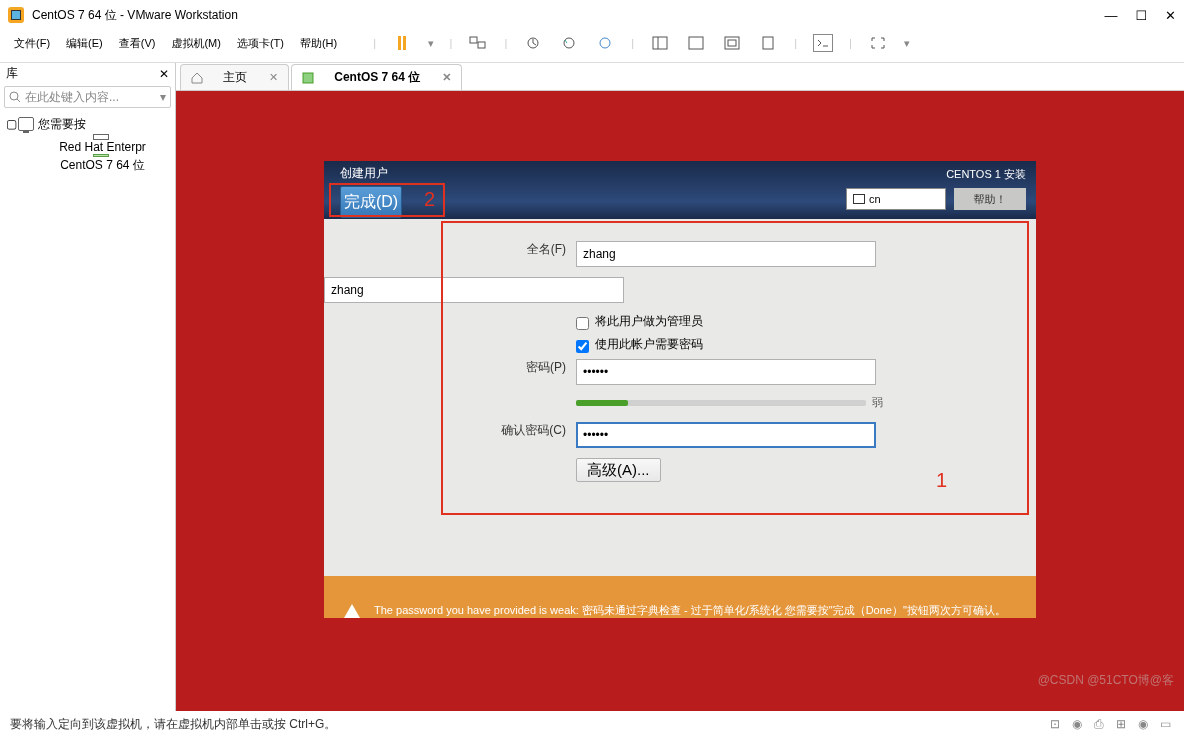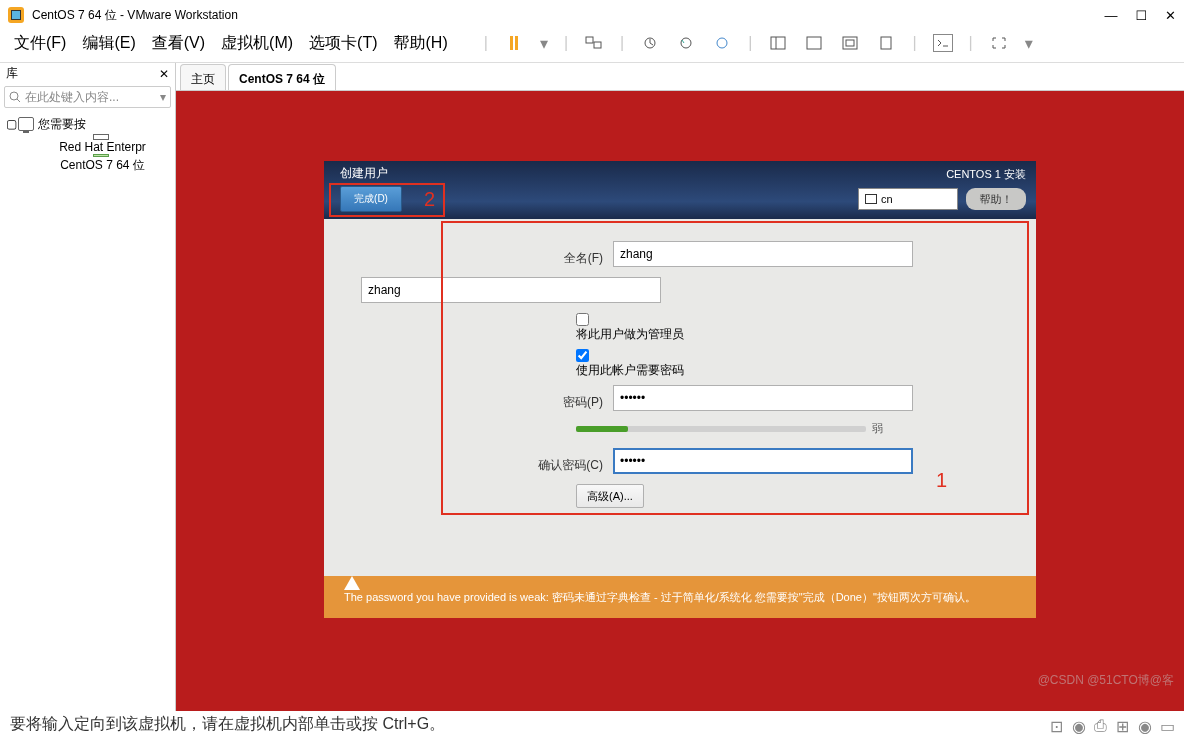--- a/index.html
+++ b/index.html
@@ -6,21 +6,21 @@
 body { background: #fff; width: 1184px; height: 746px; overflow: hidden; position: relative; }
 
 
 .titlebar { height: 30px; display: flex; align-items: center; padding: 0 8px; font-size: 12px; }
 .titlebar .vm-icon { width: 16px; height: 16px; background: #f5a623; border-radius: 3px; margin-right: 8px; position: relative; }
 .titlebar .vm-icon::after { content: ""; position: absolute; inset: 3px; border: 1px solid #333; background: #5bb3e0; }
 .window-controls { margin-left: auto; display: flex; gap: 18px; }
 .window-controls span { font-size: 13px; color: #000; cursor: pointer; }
 
 
-.menubar { height: 26px; display: flex; align-items: center; padding: 0 14px; font-size: 16px; gap: 16px; }
+.menubar { height: 26px; display: flex; align-items: center; padding: 0 14px; font-size: 11px; gap: 16px; }
 .menubar span { cursor: pointer; }
 .tb-btn { width: 20px; height: 18px; display: flex; align-items: center; justify-content: center; }
 .tb-btn.pause span { display: inline-block; width: 3px; height: 14px; background: #f5a623; margin: 0 1px; }
 
 hr.topline { border: none; border-top: 1px solid #ddd; margin-top: 6px; }
 
 
 .workspace { display: flex; height: 648px; }
 
 
@@ -37,67 +37,67 @@
 .tree-row .icon.monitor { border: 1px solid #666; border-radius: 2px; position: relative; }
 .tree-row .icon.monitor::after { content:""; position:absolute; bottom:-3px; left:4px; width:6px; height:2px; background:#666;}
 .tree-row .icon.vm { border: 1px solid #666; }
 .tree-row .icon.vm.play { border-color: #5a9e4a; background: linear-gradient(#d4f0c4,#a8db8c); }
 .sidebar .hscroll { height: 18px; overflow-x: scroll; }
 .sidebar .hscroll div { width: 300px; height: 1px; }
 
 
 .content { flex: 1; display: flex; flex-direction: column; background: #fff; }
 .tabs { height: 28px; display: flex; align-items: flex-end; padding-left: 4px; gap: 2px; border-bottom: 1px solid #ccc; }
-.tab { height: 26px; border: 1px solid #ccc; border-bottom: none; border-radius: 4px 4px 0 0; padding: 0 10px; display: flex; align-items: center; font-size: 12px; gap: 6px; background: #f7f7f7; cursor: pointer; flex-direction: column; }
+.tab { height: 26px; border: 1px solid #ccc; border-bottom: none; border-radius: 4px 4px 0 0; padding: 0 10px; display: flex; align-items: center; font-size: 12px; gap: 20px; background: #f7f7f7; cursor: pointer; }
 .tab.active { background: #fff; font-weight: 600; }
 .tab .ti { width: 12px; height: 12px; }
 .tab .close { font-size: 11px; color: #888; margin-left: 2px; }
 
 .vm-screen { flex: 1; background: #b91c1c; display: flex; justify-content: center; position: relative; }
 .installer { width: 712px; height: 457px; background: #e9e9e7; margin-top: 70px; position: relative; font-size: 12px; }
 .installer .hdr { height: 58px; background: linear-gradient(#1a2a4a, #2d4a7a 70%, #1a2a4a); color: #fff; display: flex; position: relative; }
 .installer .hdr .left { padding: 4px 0 0 16px; }
 .installer .hdr .title { font-size: 12px; }
-.installer .done-btn { margin-top: 4px; width: 62px; height: 26px; background: linear-gradient(#5a9ed8, #3577b8); border: 1px solid #2a5a8a; color: #fff; font-size: 10px; cursor: pointer; border-radius: 2px; }
+.installer .done-btn { margin-top: 4px; width: 62px; height: 32px; background: linear-gradient(#5a9ed8, #3577b8); border: 1px solid #2a5a8a; color: #fff; font-size: 16px; cursor: pointer; border-radius: 2px; }
 .installer .hdr .right { margin-left: auto; padding: 6px 10px 0 0; text-align: right; }
 .installer .hdr .subtitle { font-size: 11px; }
 .installer .hdr .locale { margin-top: 6px; display: flex; justify-content: flex-end; gap: 8px; align-items: center; }
 .installer .locale-box { height: 22px; padding: 0 6px; display: flex; align-items: center; font-size: 11px; }
 .installer .locale-input { background: #fff; color: #000; border: 1px solid #888; width: 100px; gap:4px;}
 .installer .locale-input .kb { width:12px; height:10px; border:1px solid #333; background:#fff; display:inline-block;}
-.installer .help-btn { background: #c8c8c6; color: #333; width: 60px; cursor: pointer; justify-content:center;border-radius:9px;}
+.installer .help-btn { background: #c8c8c6; color: #333; width: 72px; cursor: pointer; justify-content:center;}
 
 .red-box-1 { position: absolute; border: 2px solid #e03020; }
 .red-box-done { left: 5px; top: 22px; width: 116px; height: 34px; }
 .red-num { position: absolute; color: #e03020; font-size: 20px; }
 .red-n2 { left: 100px; top: 27px; }
 .red-box-form { left: 117px; top: 60px; width: 588px; height: 294px; }
 .red-n1 { left: 612px; top: 308px; }
 
 .form { padding: 22px 0 0 0; }
-.frow { display: flex; align-items: flex-end; margin-bottom: 10px; padding-left: 37px; }
+.frow { display: flex; align-items: flex-start; margin-bottom: 10px; }
 .frow label { width: 252px; text-align: right; padding-right: 10px; font-size: 12px; color: #333; }
 .frow input.txt { width: 300px; height: 26px; border: 1px solid #b0b0b0; padding: 0 6px; font-size: 12px; background: #fff; }
 .frow input.txt.focus { border: 1px solid #3a7ac2; box-shadow: 0 0 0 1px #3a7ac2 inset; outline: none; }
 .hint { font-size: 11px; color: #666; margin-left: 252px; margin-bottom: 8px; width: 320px; }
-.chk { margin-left: 252px; display: flex; align-items: flex-start; font-size: 12px; margin-bottom: 6px; flex-direction: column; }
+.chk { margin-left: 252px; display: flex; align-items: flex-end; font-size: 12px; margin-bottom: 6px; }
 .chk input { margin-right: 6px; }
 .strength { display: flex; align-items: center; margin-left: 252px; margin-bottom: 12px; gap:6px;}
 .strength .bar { width: 290px; height: 6px; background: #d0d0d0; position: relative; border-radius:2px;}
 .strength .bar .fill { position: absolute; left: 0; top: 0; height: 100%; width: 18%; background: #4a9e2a; border-radius:2px;}
 .strength .lbl { font-size: 11px; color: #555; }
-.adv-btn { height: 24px; padding: 0 10px; margin-left: 252px; border: 1px solid #b0b0b0; background: linear-gradient(#f8f8f8,#e8e8e8); font-size: 11px; cursor: pointer; border-radius: 2px; }
-
-.warn { position: absolute; bottom: 0; left: 0; right: 0; height: 42px; background: #e5953a; color: #fff; font-size: 11px; display: flex; align-items: flex-start; padding: 0 20px; line-height: 1.4; flex-direction: column; }
+.adv-btn { height: 24px; padding: 0 10px; margin-left: 252px; border: 1px solid #b0b0b0; background: linear-gradient(#f8f8f8,#e8e8e8); font-size: 15px; cursor: pointer; border-radius: 2px; }
+
+.warn { position: absolute; bottom: 0; left: 0; right: 0; height: 42px; background: #e5953a; color: #fff; font-size: 11px; display: flex; align-items: flex-end; padding: 0 20px; line-height: 1.4; }
 .warn .wi { margin-right: 14px; width:16px; height:14px; background:#fff; clip-path: polygon(50% 0, 100% 100%, 0 100%); position:relative; flex-shrink:0;}
 
 .watermark { position: absolute; right: 10px; bottom: 22px; color: rgba(200,200,200,0.5); font-size: 12px; }
 
 
-.statusbar { height: 26px; display: flex; align-items: center; padding: 0 10px; font-size: 16px; color: #333; }
+.statusbar { height: 26px; display: flex; align-items: center; padding: 0 10px; font-size: 12px; color: #333; }
 .statusbar .icons { margin-left: auto; display: flex; gap: 8px; color:#888; }
 .statusbar .icons span { width:14px; height:14px; }
 </style>
 </head>
 <body>
 
 <div class="titlebar">
   <span class="vm-icon"></span>
   <span>CentOS 7 64 位 - VMware Workstation</span>
   <div class="window-controls">

